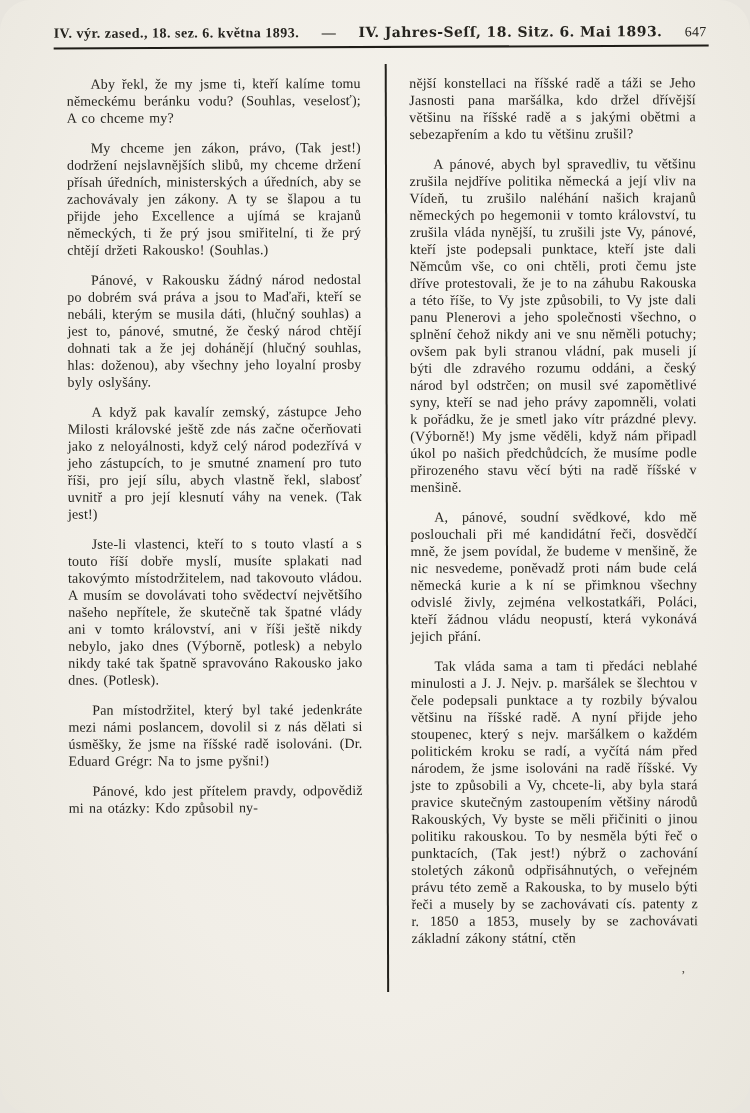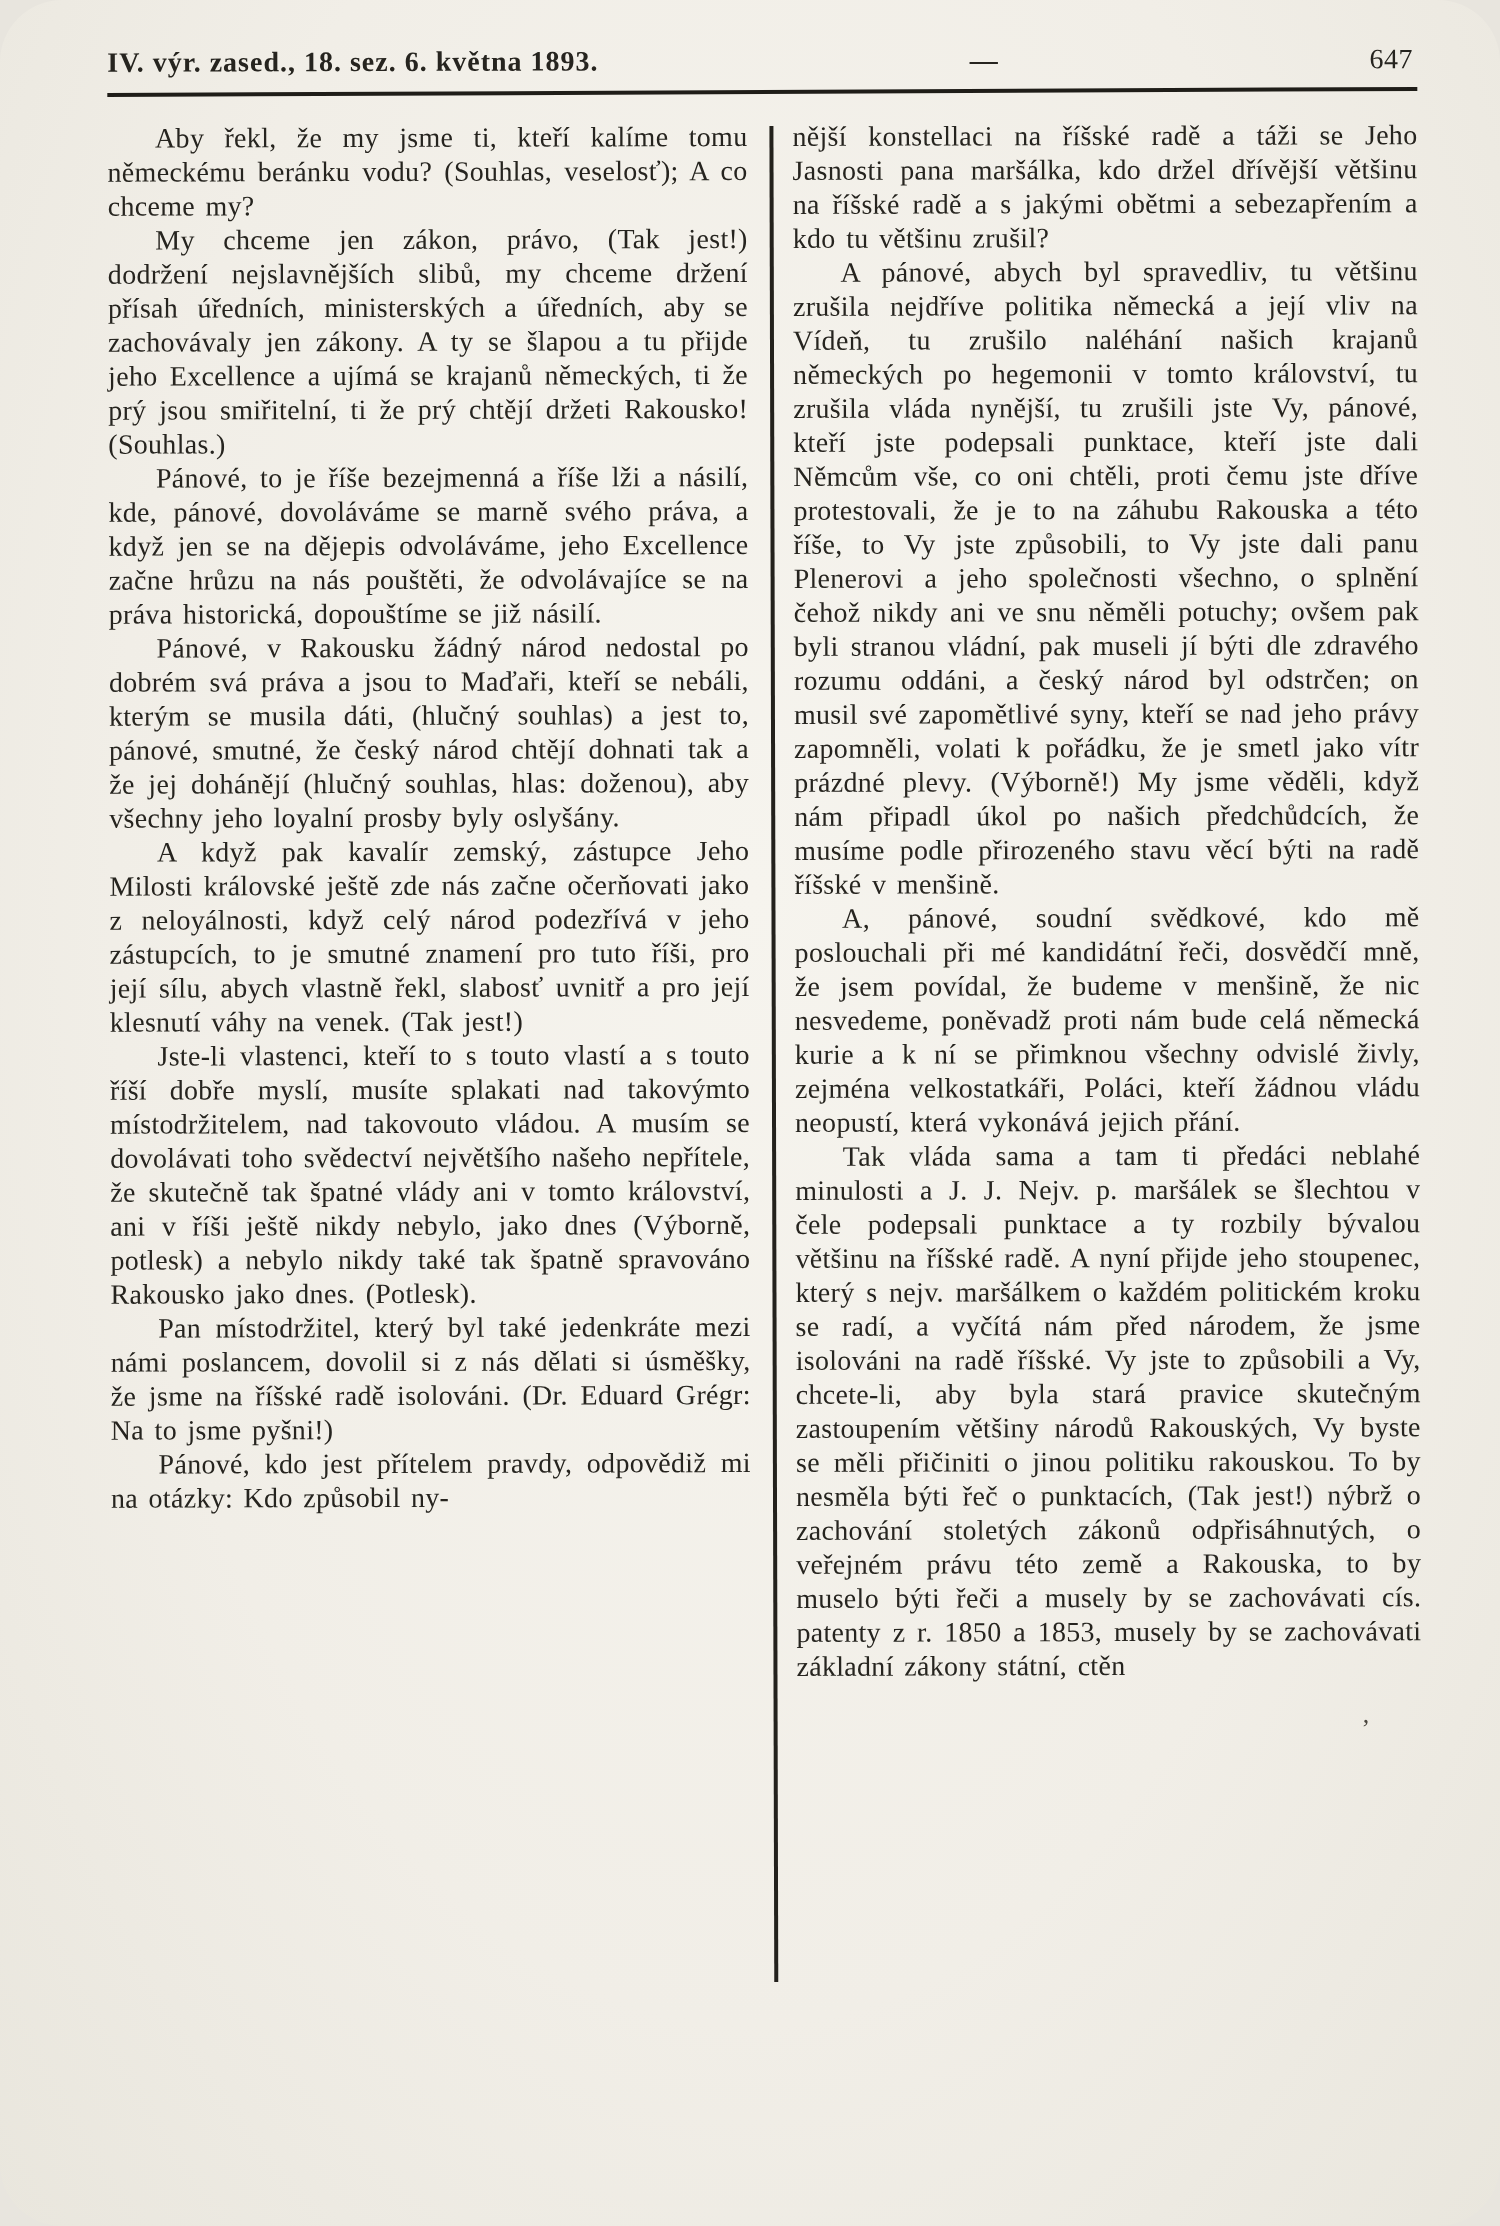--- a/index.html
+++ b/index.html
@@ -64,21 +64,21 @@
     word-spacing: 1.6px;
   }
   .col.left  { width: 320px; }
   .col.right { flex: 1; }
   .divider {
     width: 1.5px;
     background: #23211c;
     margin: 2px 10px 70px 11px;
   }
   p.para {
-    margin: 0;
+    margin: 13px;
     text-indent: 1.7em;
   }
   p.para.continuation { text-indent: 0; }
   .stray-mark {
     display: block;
     text-align: right;
     padding-right: 26px;
     margin-top: 6px;
     color: #4a463e;
     font-size: 13px;
@@ -86,30 +86,30 @@
 </style>
 </head>
 <body>
 
 <div class="page">
   <div class="sheet">
 
     <div class="header">
       <span class="czech">IV. výr. zased., 18. sez. 6. května 1893.</span>
       <span class="dash">—</span>
+      <span class="fraktur">IV. Jahres-Seſſ, 18. Sitz. 6. Mai 1893.</span>
       <span class="pagenum">647</span>
     </div>
     <div class="header-rule"></div>
 
     <div class="columns">
 
       <div class="col left">
         <p class="para">Aby řekl, že my jsme ti, kteří kalíme tomu německému beránku vodu? (Souhlas, veselosť); A co chceme my?</p>
         <p class="para">My chceme jen zákon, právo, (Tak jest!) dodržení nejslavnějších slibů, my chceme držení přísah úředních, ministerských a úředních, aby se zachovávaly jen zákony. A ty se šlapou a tu přijde jeho Excellence a ujímá se krajanů německých, ti že prý jsou smiřitelní, ti že prý chtějí držeti Rakousko! (Souhlas.)</p>
-        <p class="para">Pánové, to je říše bezejmenná a říše lži a násilí, kde, pánové, dovoláváme se marně svého práva, a když jen se na dějepis odvoláváme, jeho Excellence začne hrůzu na nás pouštěti, že odvolávajíce se na práva historická, dopouštíme se již násilí.</p>
         <p class="para">Pánové, v Rakousku žádný národ nedostal po dobrém svá práva a jsou to Maďaři, kteří se nebáli, kterým se musila dáti, (hlučný souhlas) a jest to, pánové, smutné, že český národ chtějí dohnati tak a že jej dohánějí (hlučný souhlas, hlas: doženou), aby všechny jeho loyalní prosby byly oslyšány.</p>
         <p class="para">A když pak kavalír zemský, zástupce Jeho Milosti královské ještě zde nás začne očerňovati jako z neloyálnosti, když celý národ podezřívá v jeho zástupcích, to je smutné znamení pro tuto říši, pro její sílu, abych vlastně řekl, slabosť uvnitř a pro její klesnutí váhy na venek. (Tak jest!)</p>
         <p class="para">Jste-li vlastenci, kteří to s touto vlastí a s touto říší dobře myslí, musíte splakati nad takovýmto místodržitelem, nad takovouto vládou. A musím se dovolávati toho svědectví největšího našeho nepřítele, že skutečně tak špatné vlády ani v tomto království, ani v říši ještě nikdy nebylo, jako dnes (Výborně, potlesk) a nebylo nikdy také tak špatně spravováno Rakousko jako dnes. (Potlesk).</p>
         <p class="para">Pan místodržitel, který byl také jedenkráte mezi námi poslancem, dovolil si z nás dělati si úsměšky, že jsme na říšské radě isolováni. (Dr. Eduard Grégr: Na to jsme pyšni!)</p>
         <p class="para">Pánové, kdo jest přítelem pravdy, odpovědiž mi na otázky: Kdo způsobil ny-</p>
       </div>
 
       <div class="divider"></div>
 
       <div class="col right">

